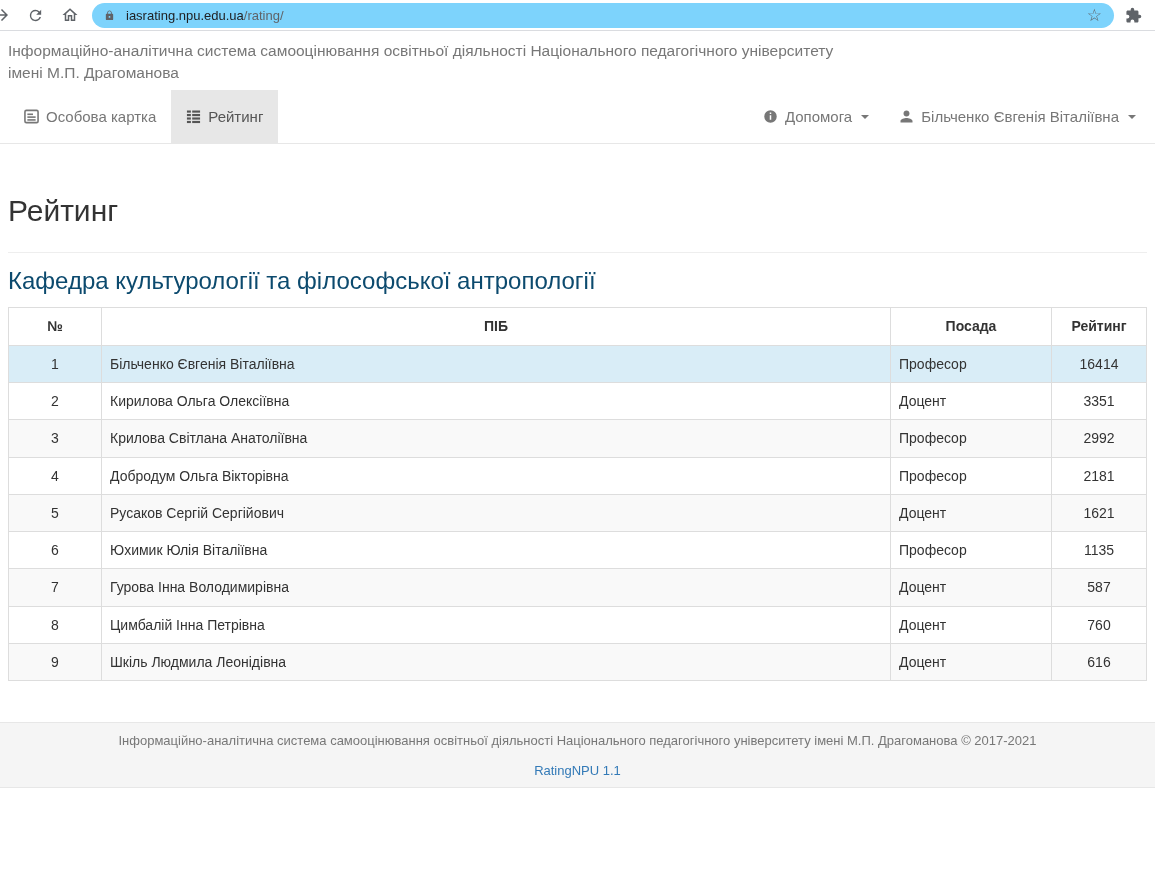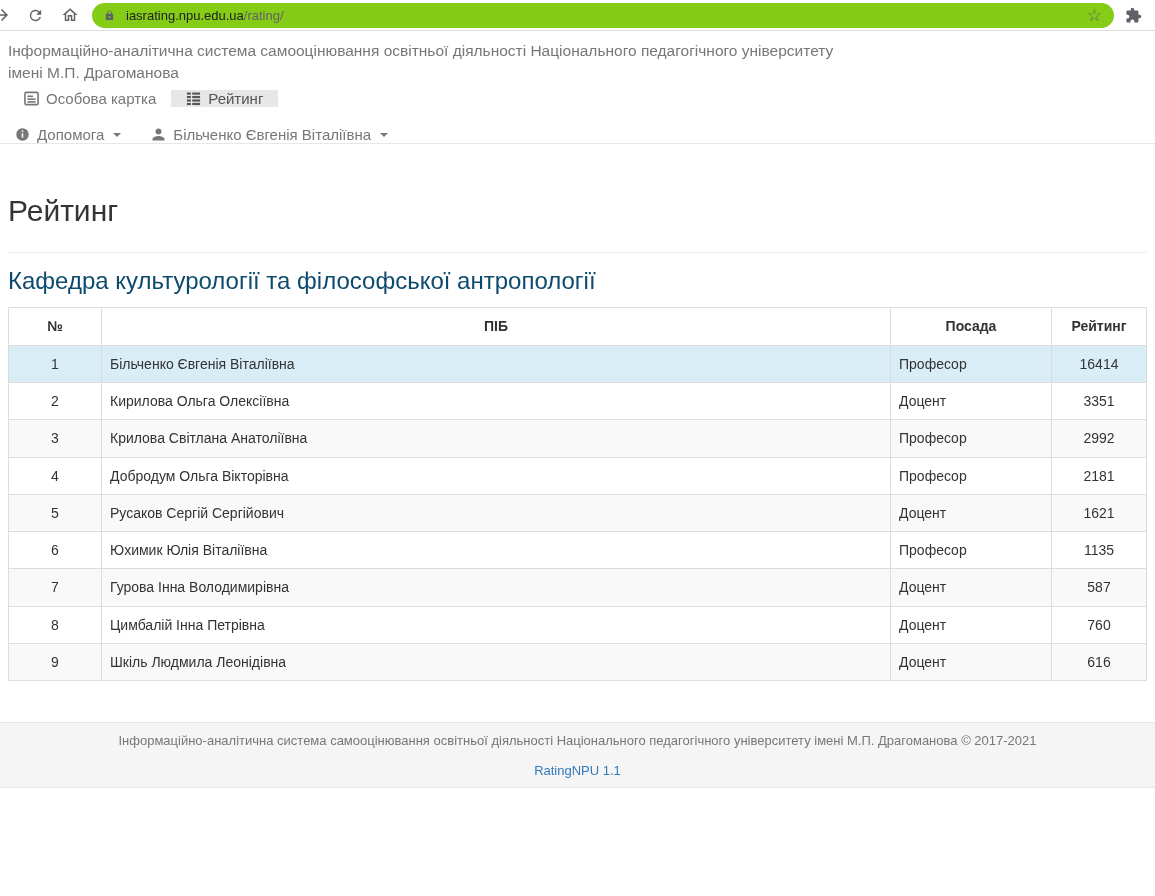--- a/index.html
+++ b/index.html
@@ -8,37 +8,37 @@
 
   
   .chrome { height: 31px; background: #fff; border-bottom: 1px solid #dadce0;
     display: flex; align-items: center; }
   .chrome svg { display: block; }
   .fwd-clip { width: 13px; height: 18px; overflow: hidden; flex: none; }
   .fwd-clip svg { margin-left: -9px; }
   .chrome-btn { flex: none; display: flex; align-items: center; justify-content: center; cursor: pointer; }
   .reload { margin-left: 14px; }
   .home { margin-left: 17px; }
-  .url-bar { flex: 1; height: 25px; background: #84cc16; border-radius: 13px;
+  .url-bar { flex: 1; height: 25px; background: #7dd3fc; border-radius: 13px;
     margin: 0 11px 0 13px; display: flex; align-items: center; padding: 0 12px; cursor: text; }
   .url-text { flex: 1; font-size: 13px; margin-left: 11px; white-space: nowrap; overflow: hidden; }
   .url-domain { color: #202124; }
   .url-path { color: #5f6368; }
   .star { font-size: 17px; color: #5f6368; line-height: 1; cursor: pointer; }
   .puzzle { margin-right: 13px; cursor: pointer; }
 
   
   .site-header { padding: 9px 8px 7px; background: #fff; }
   .site-title { font-size: 15.5px; line-height: 1.4; color: #777; font-weight: 400; max-width: 860px; }
 
   
   .navbar { height: 54px; background: #fff; border-bottom: 1px solid #e7e7e7;
-    display: flex; justify-content: space-between; align-items: stretch; flex-direction: column; }
+    display: flex; justify-content: space-between; align-items: stretch; }
   .nav-left { display: flex; padding-left: 9px; }
-  .nav-right { display: flex; padding-right: 10px; }
+  .nav-right { display: flex; padding-right: 4px; }
   .nav-item { display: flex; align-items: center; gap: 7px; padding: 0 15px;
     font-size: 15px; color: #777; cursor: pointer; white-space: nowrap; }
   .nav-item.active { background: #e7e7e7; color: #555; }
   .nav-item .nicon { display: flex; }
   .caret { display: inline-block; width: 0; height: 0; border-top: 4px dashed #777;
     border-left: 4px solid transparent; border-right: 4px solid transparent; margin-left: 2px; }
 
   
   .content { padding: 0 8px; }
   .page-title { font-size: 30px; font-weight: 400; color: #333; margin-top: 50px;

